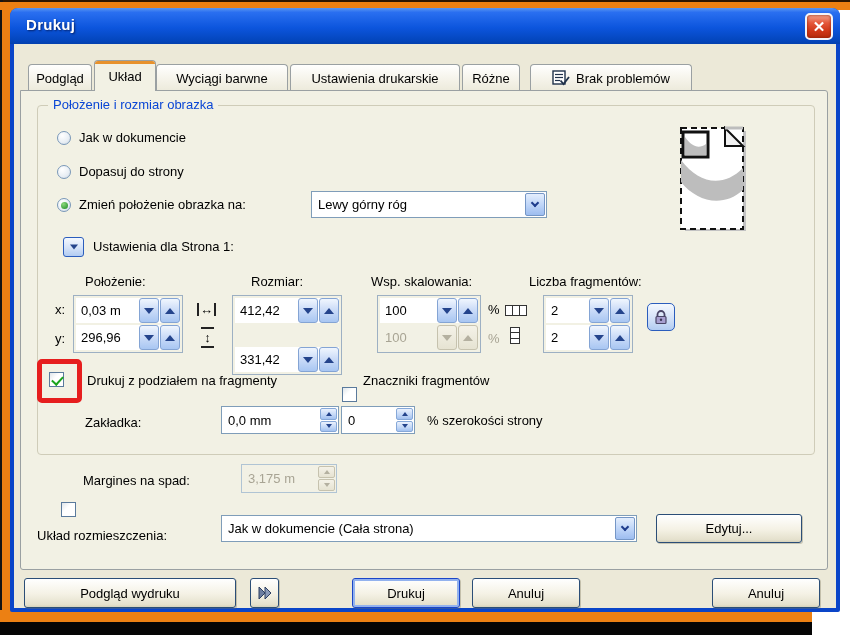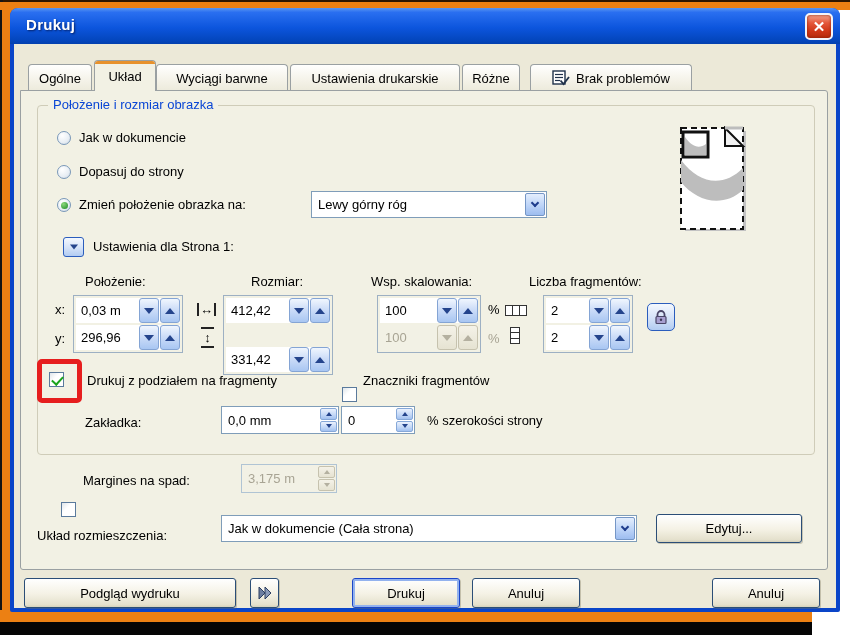--- a/index.html
+++ b/index.html
@@ -141,21 +141,21 @@
     <div class="titlebar">
       <span class="title">Drukuj</span>
       <div class="close-btn">
         <span>✕</span>
       </div>
     </div>
 
     <div class="dlg-body">
 
       <div class="abs tab" style="left:14px;width:64px;">
-          <span>Ogólne</span>
+          <span>Podgląd</span>
         </div>
       <div class="abs tab active" style="left:80px;width:62px;">
           <span>Układ</span>
         </div>
       <div class="abs tab" style="left:142px;width:132px;">
           <span>Wyciągi barwne</span>
         </div>
       <div class="abs tab" style="left:276px;width:170px;">
           <span>Ustawienia drukarskie</span>
         </div>
@@ -237,21 +237,21 @@
               </span>
             <span class="sbtn">
                 <i class="tri-u"></i>
               </span>
           </div>
         </div>
 
         <div class="abs wicon" style="left:176px;top:212px;">↔</div>
         <div class="abs hicon" style="left:180px;top:236px;">↕</div>
 
-        <div class="abs cspin" style="left:202px;top:204px;width:110px;gap:24px;">
+        <div class="abs cspin" style="left:211px;top:204px;width:110px;gap:24px;">
           <div class="crow">
             <span class="cval">412,42</span>
             <span class="sbtn">
                 <i class="tri-d"></i>
               </span>
             <span class="sbtn">
                 <i class="tri-u"></i>
               </span>
           </div>
           <div class="crow">

